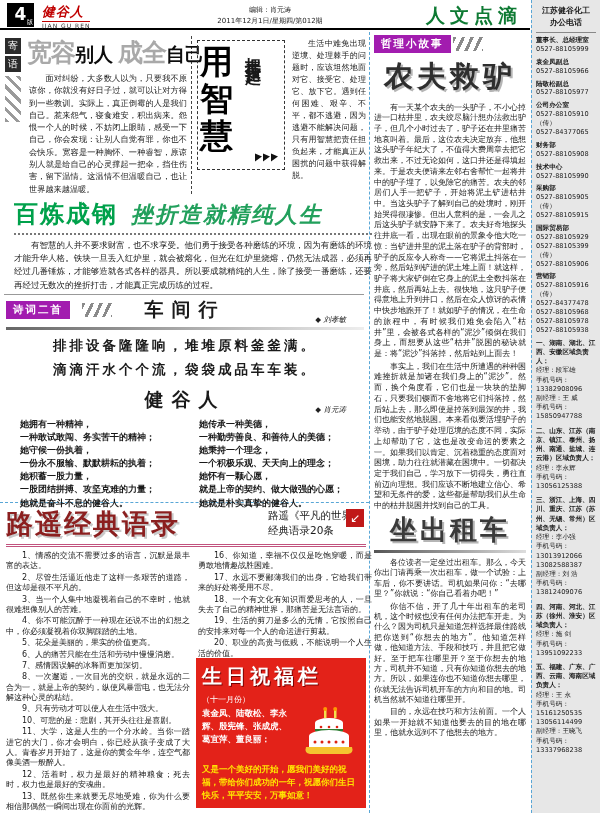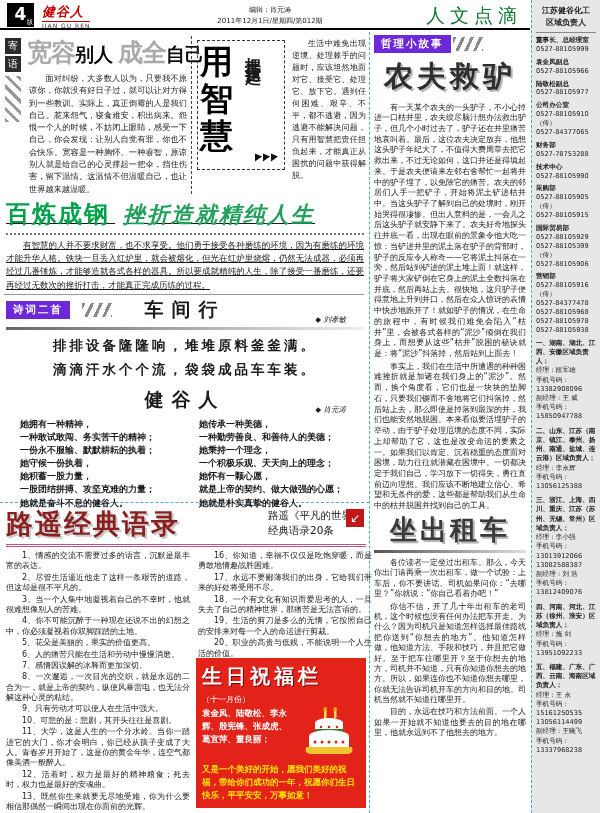--- a/index.html
+++ b/index.html
@@ -8,21 +8,21 @@
 
   
   .header { position:absolute; left:0; top:0; width:530px; height:30px; border-bottom:2px solid #000; }
   .page-badge { position:absolute; left:7px; top:3px; width:27px; height:24px; background:#000; color:#fff; text-align:center; }
   .page-badge .num { font-size:17px; font-weight:bold; line-height:22px; }
   .page-badge .ban { position:absolute; right:1px; bottom:0; font-size:6px; }
   .masthead { position:absolute; left:42px; top:3px; }
   .masthead .cn { color:#c00000; font-size:13px; font-weight:bold; font-style:italic; letter-spacing:1px; }
   .masthead .py { font-size:6px; letter-spacing:1px; color:#333; border-top:1px solid #c00000; }
   .edit-info { position:absolute; left:160px; top:5px; width:220px; text-align:center; font-size:7px; line-height:1.6; color:#222; }
-  .section-title { position:absolute; right:8px; top:3px; font-size:19px; font-weight:400; letter-spacing:5px; color:#0e7a33; }
+  .section-title { position:absolute; right:8px; top:3px; font-size:19px; font-weight:700; letter-spacing:5px; color:#0e7a33; }
 
   
   .sidebar { position:absolute; left:531px; top:0; width:69px; height:813px; background:#e7e7e7; border-left:1px dashed #58a6d6; padding:5px 4px; }
   .sb-title { text-align:center; font-weight:bold; font-size:8px; line-height:1.5; border-bottom:1px solid #888; padding-bottom:3px; margin-bottom:3px; }
   .sb-entry { margin-bottom:4px; }
   .sb-label { font-weight:bold; font-size:6.6px; line-height:1.35; }
   .sb-num { font-size:6.6px; line-height:1.35; }
   .sb-region { margin-bottom:5px; }
   .sb-rtitle { font-weight:bold; font-size:6.6px; line-height:1.4; }
   .sb-rline { font-size:6.6px; line-height:1.4; }
@@ -46,27 +46,27 @@
   
   .wit-box { position:absolute; left:197px; top:40px; width:88px; height:130px; border:1px dashed #333; padding:3px 2px; }
   .wit-main { float:left; width:38px; font-size:33px; font-weight:900; line-height:1.12; color:#000; }
   .wit-sub { float:left; writing-mode:vertical-rl; font-size:16px; font-weight:bold; height:112px; letter-spacing:3px; margin-left:4px; }
   .wit-arrows { position:absolute; right:6px; bottom:4px; }
   .arr { display:inline-block; width:0; height:0; border-left:7px solid #111; border-top:4px solid transparent; border-bottom:4px solid transparent; margin-left:1px; transform:skewY(-10deg); }
   .wit-body { position:absolute; left:292px; top:38px; width:74px; font-size:8px; line-height:1.5; text-align:justify; text-indent:2em; }
 
   
   .zheli { position:absolute; left:374px; top:33px; width:152px; height:497px; overflow:hidden; }
-  .tag { display:inline-block; background:#6d28d9; color:#fff; font-size:10.5px; font-weight:bold; letter-spacing:2px; padding:2px 7px; vertical-align:middle; }
+  .tag { display:inline-block; background:#a21caf; color:#fff; font-size:10.5px; font-weight:bold; letter-spacing:2px; padding:2px 7px; vertical-align:middle; }
   .tag-stripes { display:inline-block; width:30px; height:14px; vertical-align:middle; margin-left:2px; background:repeating-linear-gradient(115deg,#8a8a8a 0 3px,transparent 3px 8px); }
   .nongfu-title { text-align:center; font-family:"DejaVu Serif", serif; font-size:29px; font-weight:900; color:#2e2e2e; letter-spacing:4px; text-shadow:2px 2px 0 #b5b5b5; margin:4px 0 6px; }
   .zheli p, .taxi p { font-size:8px; line-height:1.34; text-align:justify; text-indent:2em; margin-bottom:2px; }
 
   
-  .bailian { position:absolute; left:6px; top:198px; width:358px;text-decoration:underline; }
+  .bailian { position:absolute; left:14px; top:198px; width:358px; }
   .bl-main { font-size:24px; font-weight:900; color:#00a14b; letter-spacing:2px; }
   .bl-sub { font-size:22px; font-weight:bold; font-style:italic; color:#22a05c; letter-spacing:2px; margin-left:8px; }
   .bl-dots { border-top:2px dotted #777; margin:3px 0 4px; }
   .bl-body { font-size:8.5px; line-height:1.55; text-align:justify; text-indent:2em; }
 
   
   .shici { position:absolute; left:6px; top:297px; width:358px; }
   .poem-head { position:relative; height:28px; }
   .poem-title { text-align:center; font-size:19px; font-weight:900; letter-spacing:8px; }
   .poem-author { position:absolute; right:18px; bottom:0; font-size:7.5px; font-style:italic; color:#222; }
@@ -120,21 +120,21 @@
     <div class="edit-info">
       <div>编辑：肖元涛</div>
       <div>2011年12月1日/星期四/第012期</div>
     </div>
     <div class="section-title">人文点滴</div>
   </div>
 
   <div class="sidebar">
     <div class="sb-title">
       <div>江苏健谷化工</div>
-      <div>区域负责人</div>
+      <div>办公电话</div>
     </div>
     <div id="sb-entries">
         <div class="sb-entry">
           <div class="sb-label">董事长、总经理室</div>
           <div class="sb-num">0527-88105999</div>
         </div>
         <div class="sb-entry">
           <div class="sb-label">袁金凤副总</div>
           <div class="sb-num">0527-88105966</div>
         </div>
@@ -143,21 +143,21 @@
           <div class="sb-num">0527-88105977</div>
         </div>
         <div class="sb-entry">
           <div class="sb-label">公司办公室</div>
           <div class="sb-num">0527-88105910</div>
           <div class="sb-num">（传）</div>
           <div class="sb-num">0527-84377065</div>
         </div>
         <div class="sb-entry">
           <div class="sb-label">财务部</div>
-          <div class="sb-num">0527-78753288</div>
+          <div class="sb-num">0527-88105908</div>
         </div>
         <div class="sb-entry">
           <div class="sb-label">技术中心</div>
           <div class="sb-num">0527-88105990</div>
         </div>
         <div class="sb-entry">
           <div class="sb-label">采购部</div>
           <div class="sb-num">0527-88105905</div>
           <div class="sb-num">（传）</div>
           <div class="sb-num">0527-88105915</div>
@@ -283,22 +283,22 @@
       </div>
     <div class="poem2">
       <div class="poem-head">
         <div class="poem-title">健谷人</div>
         <div class="poem-author">◆ 肖元涛</div>
       </div>
       <div class="poem2-cols">
         <div class="poem2-col" id="poem2-col1">
             <p>她拥有一种精神，</p>
             <p>一种敢试敢闯、务实苦干的精神；</p>
+            <p>她守候一份执着，</p>
             <p>一份永不服输、默默耕耘的执着；</p>
-            <p>她守候一份执着，</p>
             <p>她积蓄一股力量，</p>
             <p>一股团结拼搏、攻坚克难的力量；</p>
             <p>她就是奋斗不息的健谷人。</p>
           </div>
         <div class="poem2-col" id="poem2-col2">
             <p>她传承一种美德，</p>
             <p>一种勤劳善良、和善待人的美德；</p>
             <p>她秉持一个理念，</p>
             <p>一个积极乐观、天天向上的理念；</p>
             <p>她怀有一颗心愿，</p>

